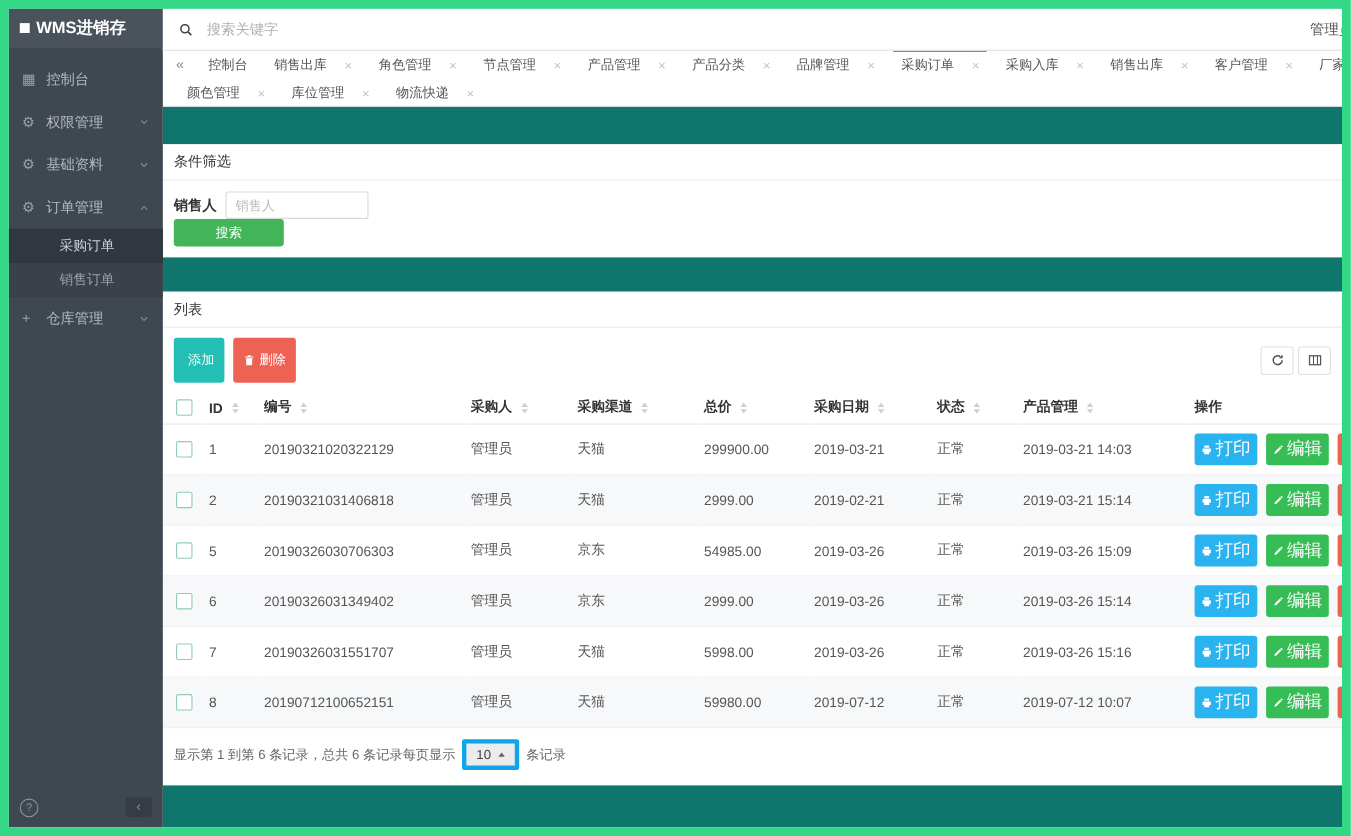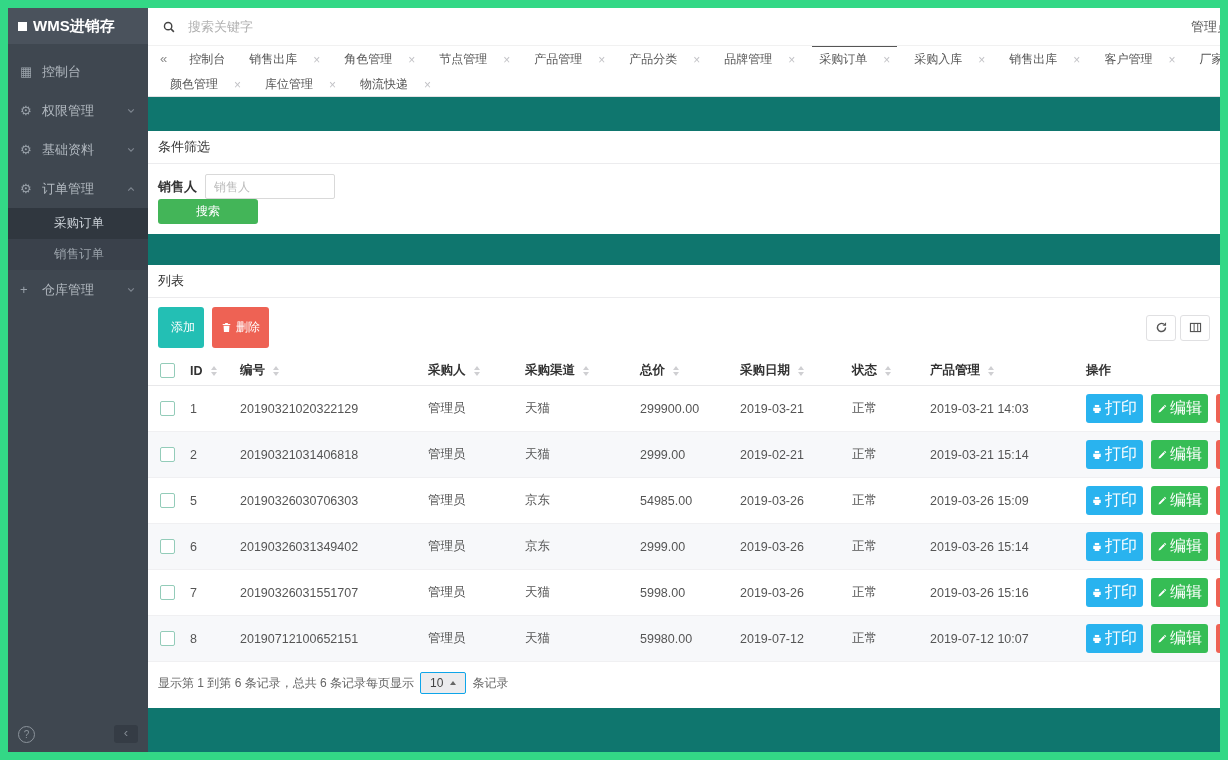--- a/index.html
+++ b/index.html
@@ -74,21 +74,21 @@
   .sort i{display:block;width:0;height:0;border-left:3.5px solid transparent;border-right:3.5px solid transparent;}
   .sort .up{border-bottom:4px solid #cfcfd2;}
   .sort .dn{border-top:4px solid #cfcfd2;}
   .row-btn{display:inline-flex;align-items:center;border:none;border-radius:3px;color:#fff;font-size:16px;padding:4px 6px;margin-right:8px;cursor:pointer;font-family:inherit;}
   .row-btn svg{width:10px;height:10px;margin-right:3px;}
   .rb-print{background:#29b3ef;}
   .rb-edit{background:#36bd55;justify-content:space-between;}
   .rb-del{background:#ee6254;margin-right:0;}
 
   .pagination{display:flex;align-items:center;padding:10px 10px 14px;font-size:12px;color:#666;}
-  .page-size{display:inline-flex;align-items:center;margin:0 6px;padding:3px 9px;background:#ececee;border:1px solid #0ea5e9;border-radius:2px;cursor:pointer;color:#444;}
+  .page-size{display:inline-flex;align-items:center;margin:0 6px;padding:3px 9px;background:#ececee;border:4px solid #0ea5e9;border-radius:2px;cursor:pointer;color:#444;}
   .caret-up{display:inline-block;width:0;height:0;border-left:3.5px solid transparent;border-right:3.5px solid transparent;border-bottom:4px solid #666;margin-left:7px;}
 </style>
 </head>
 <body>
 
 <div class="frame">
 
   <div class="sidebar">
     <div class="logo">
       <span class="logo-sq"></span><span>WMS进销存</span>

